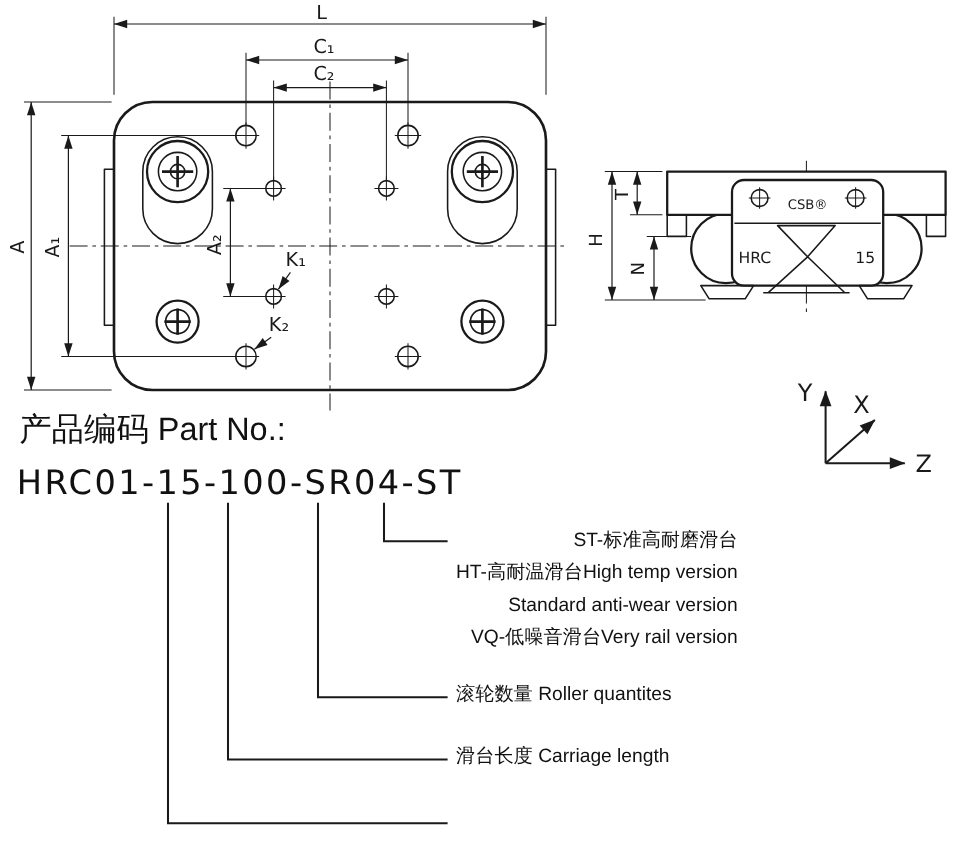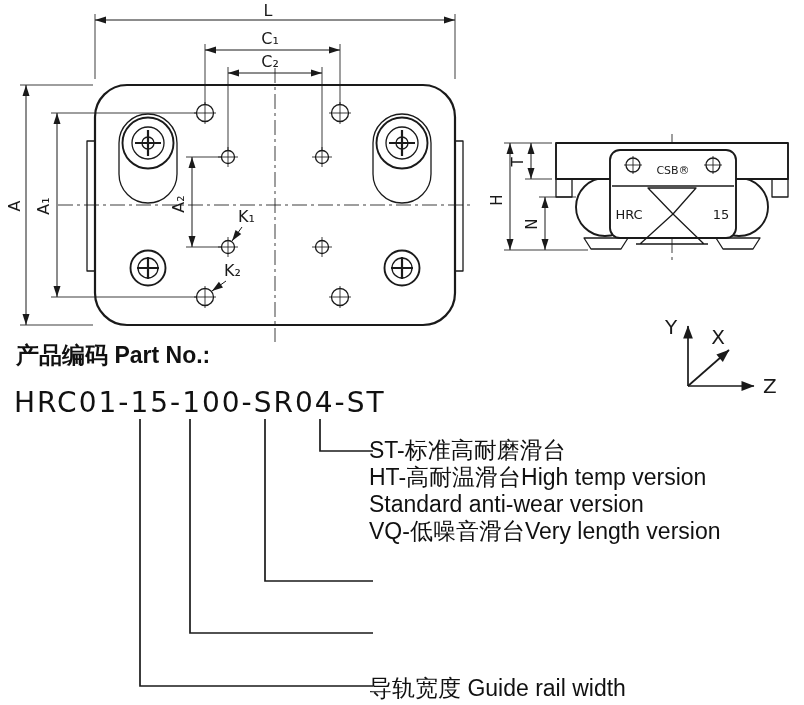--- a/index.html
+++ b/index.html
@@ -24,24 +24,24 @@
 
   
   text{fill:var(--ink);}
   .dimtxt{font:16px "DejaVu Sans",sans-serif;}
   .dimtxtS{font:15px "DejaVu Sans",sans-serif;}
   .brandtxt{font:11px "DejaVu Sans",sans-serif;}
   .modeltxt{font:13px "DejaVu Sans",sans-serif;}
   .axistxt{font:20px "DejaVu Sans",sans-serif;}
 
   
-  .heading{position:absolute;left:16px;top:340px;font-size:23px;white-space:nowrap;font-weight:bold;}
+  .heading{position:absolute;left:16px;top:340px;font-size:27px;white-space:nowrap;}
   .code{position:absolute;left:14px;top:386px;font-size:28px;letter-spacing:2px;
         font-family:"DejaVu Sans",sans-serif;white-space:nowrap;}
-  .note{position:absolute;left:369px;font-size:23px;white-space:nowrap;}
+  .note{position:absolute;left:380px;font-size:16px;white-space:nowrap;text-align:right;}
   .note div{line-height:27px;}
 </style>
 </head>
 <body>
 
 <div class="canvas">
 
 <svg width="804" height="705" viewBox="0 0 804 705">
   <defs>
     <marker id="da" viewBox="0 0 12 9" markerWidth="12" markerHeight="9" refX="11.5" refY="4.5" orient="auto-start-reverse" markerUnits="userSpaceOnUse">
@@ -204,17 +204,18 @@
   </g>
 </svg>
 
 <div class="heading">产品编码 Part No.:</div>
 <div class="code">HRC01-15-100-SR04-ST</div>
 
 <div class="note" style="top:437px">
   <div>ST-标准高耐磨滑台</div>
   <div>HT-高耐温滑台High temp version</div>
   <div>Standard anti-wear version</div>
-  <div>VQ-低噪音滑台Very length version</div>
+  <div>VQ-低噪音滑台Very rail version</div>
 </div>
-<div class="note" style="top:673px">导轨宽度 Guide rail width</div>
+<div class="note" style="top:568px">滚轮数量 Roller quantites</div>
+<div class="note" style="top:620px">滑台长度 Carriage length</div>
 
 </div>
 
 </body></html>

